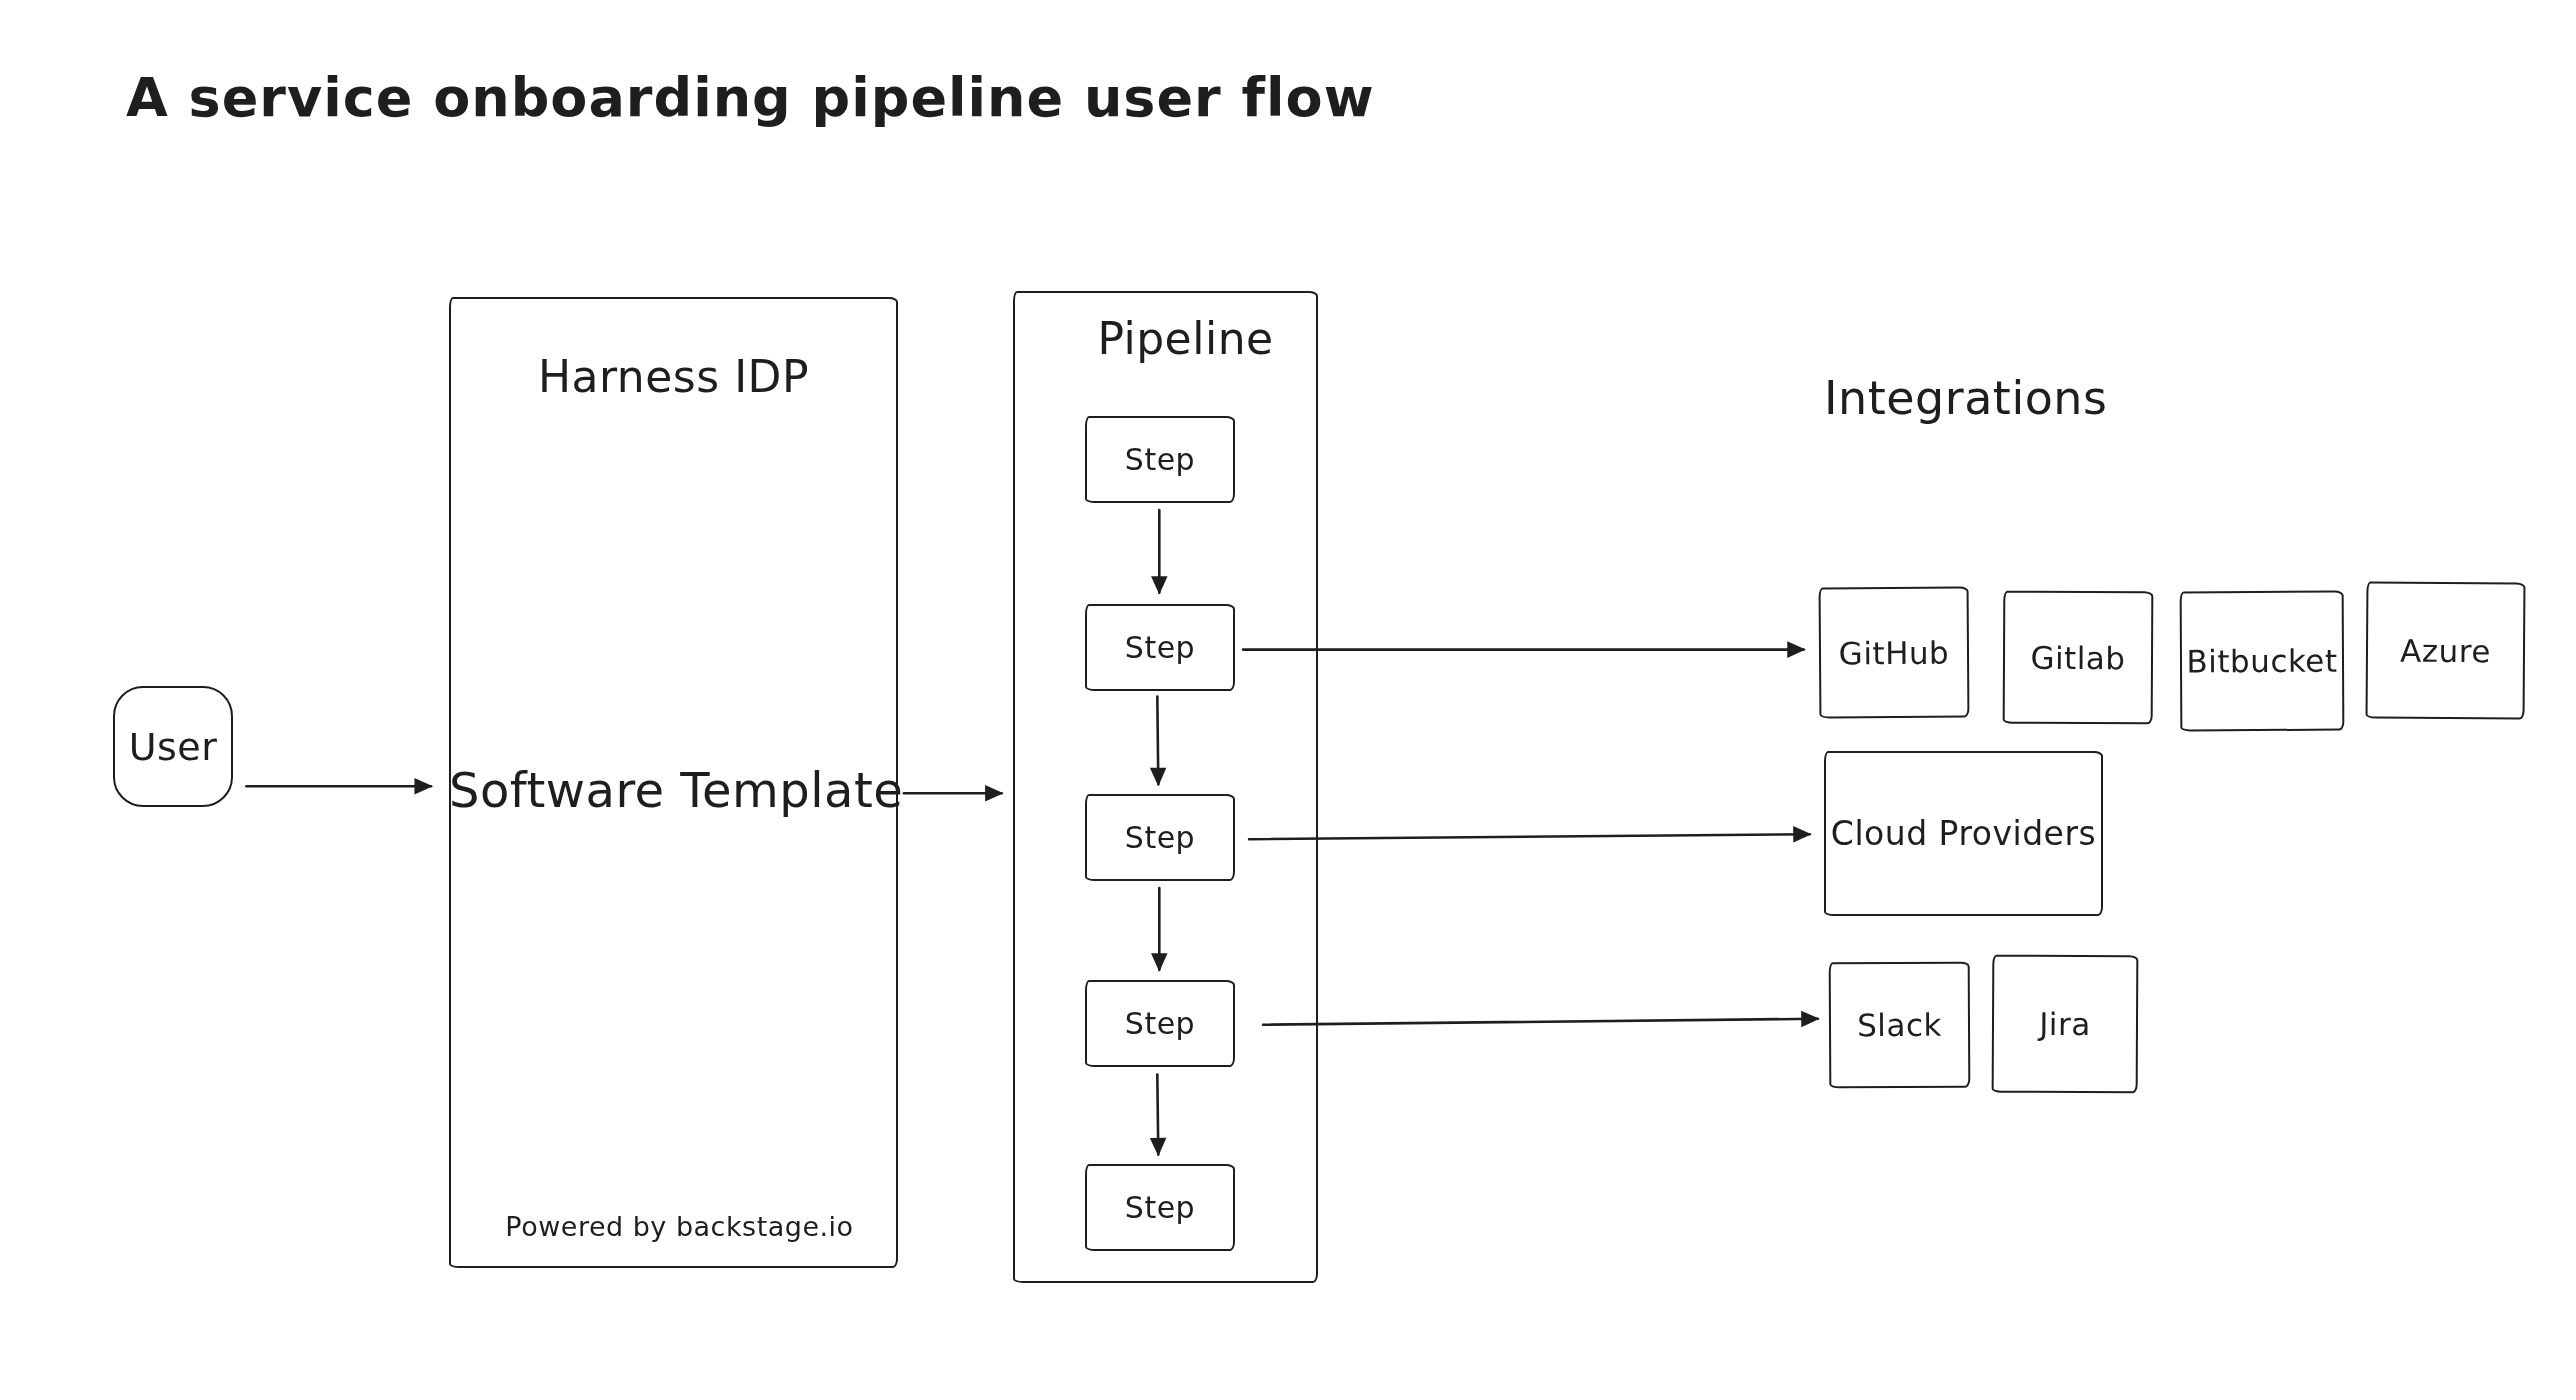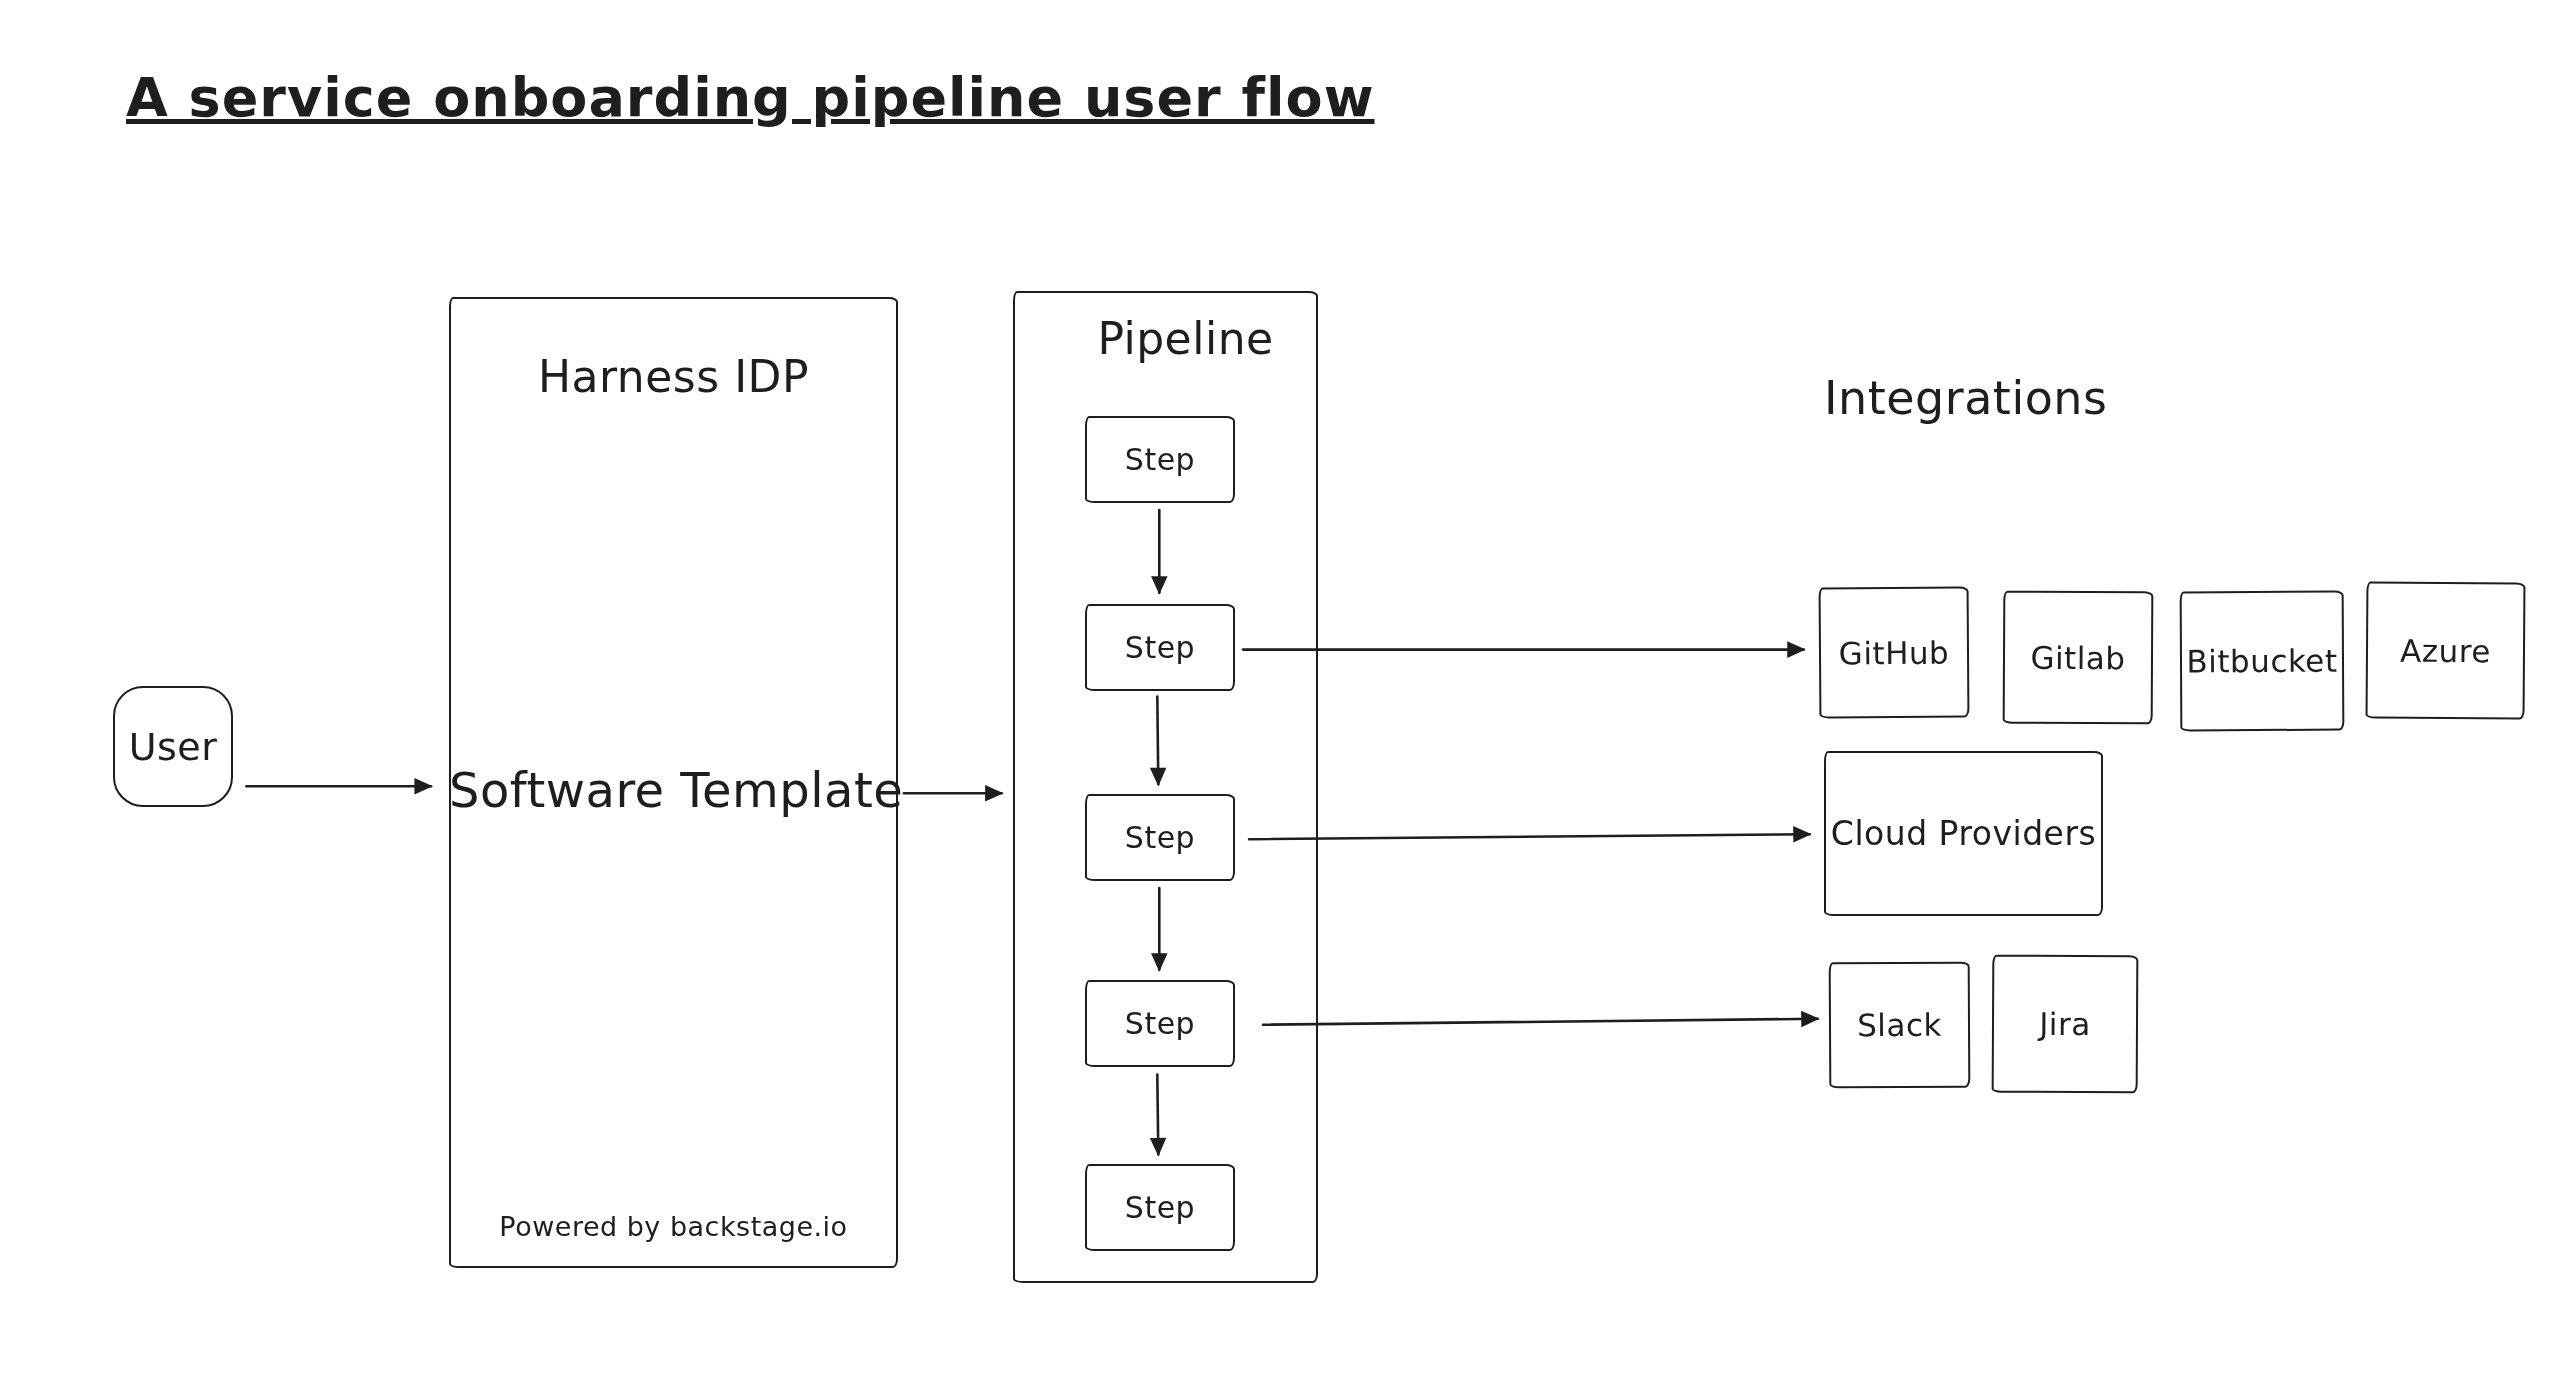--- a/index.html
+++ b/index.html
@@ -10,21 +10,20 @@
     color:#1e1e1e;
     overflow:hidden;
   }
   .canvas{position:relative;width:2576px;height:1401px;background:#ffffff;}
   .overlay{position:absolute;left:0;top:0;pointer-events:none;}
   .hand{letter-spacing:0.5px;}
   .page-title{
     position:absolute;left:126px;top:66px;
     font-size:54px;font-weight:600;letter-spacing:1px;
     white-space:nowrap;
-    text-decoration:underline;
   }
   .box{
     position:absolute;
     border:2.5px solid #1e1e1e;
     background:#ffffff;
     display:flex;align-items:center;justify-content:center;
     box-sizing:border-box;
     border-radius:4px 9px 5px 10px / 10px 5px 9px 4px;
   }
   .container-box{justify-content:flex-start;align-items:flex-start;}
@@ -37,21 +36,21 @@
   .harness-title{
     position:absolute;left:449px;top:351px;width:449px;
     text-align:center;font-size:44px;white-space:nowrap;
   }
   .software-template{
     position:absolute;left:449px;top:762px;width:449px;
     text-align:center;font-size:48px;white-space:nowrap;
   }
   .harness-footer{
     position:absolute;left:449px;top:1211px;width:449px;
-    text-align:center;font-size:27px;white-space:nowrap;
+    text-align:center;font-size:27px;white-space:nowrap;padding-left:6px;
   }
   .pipeline-box{left:1013px;top:291px;width:305px;height:992px;}
   .pipeline-title{
     position:absolute;left:1013px;top:313px;width:305px;
     text-align:center;font-size:44px;padding-left:20px;
   }
   .step-box{
     left:1085px;width:150px;height:87px;
     font-size:30px;
   }

